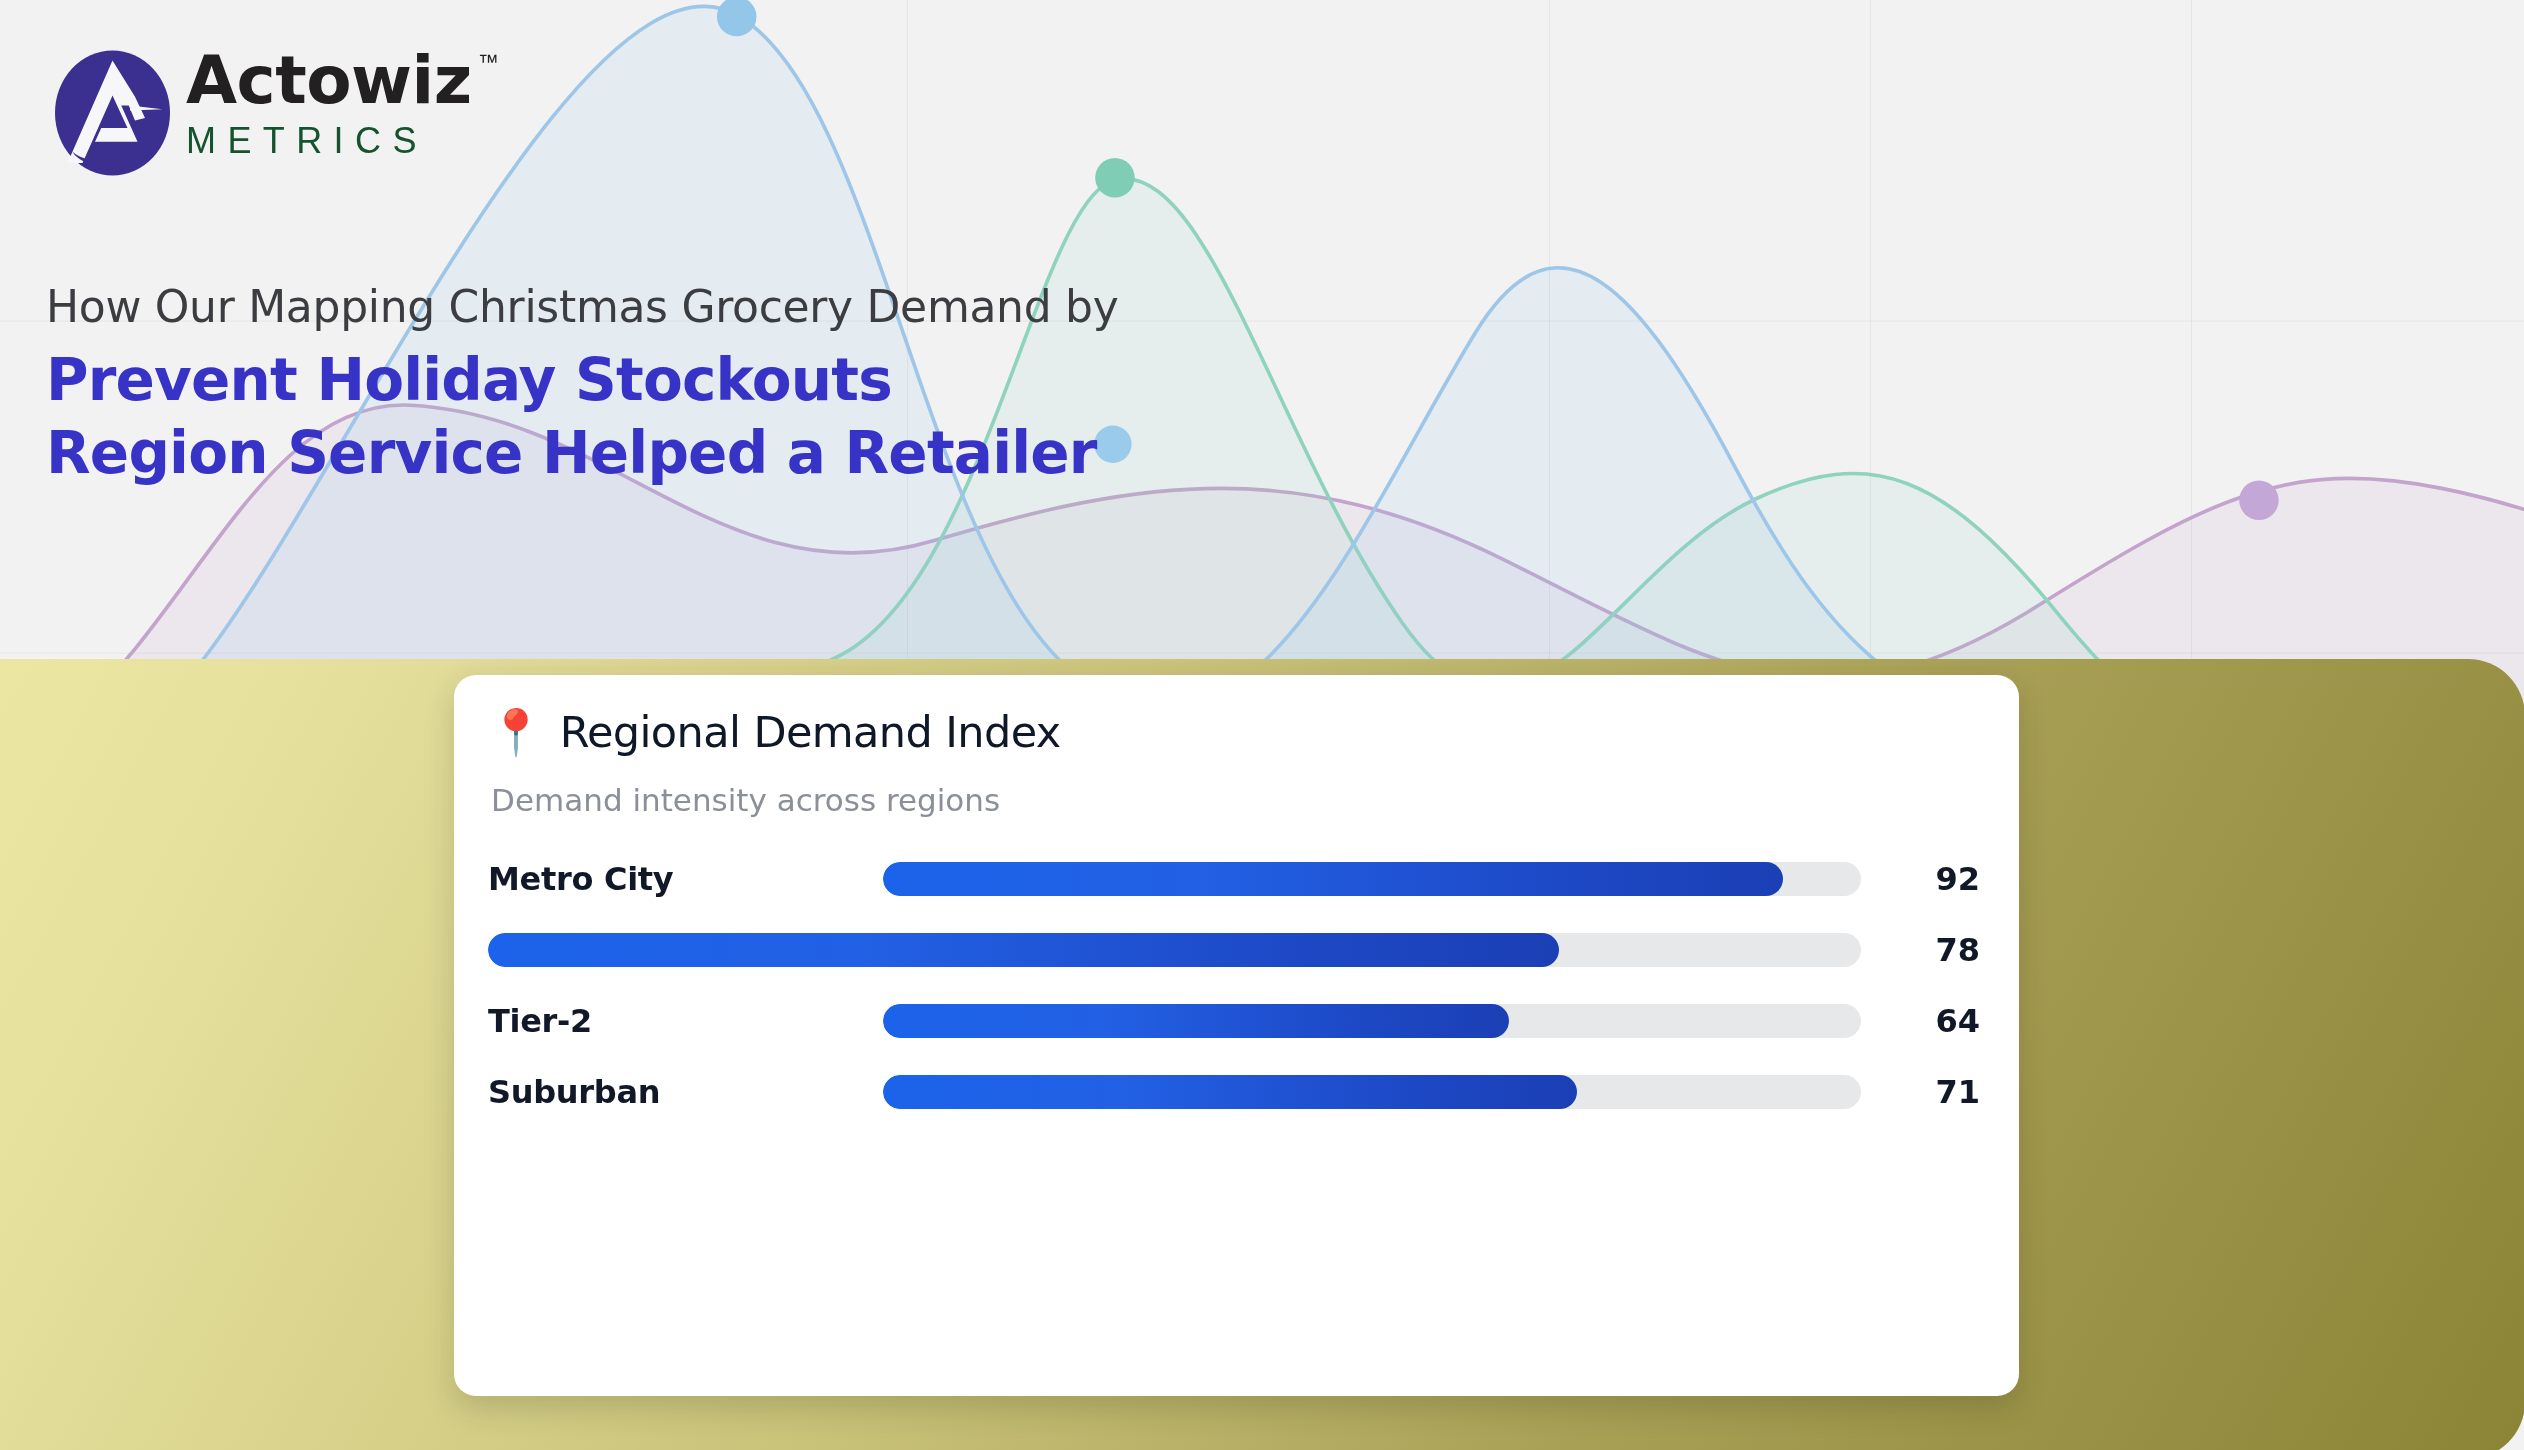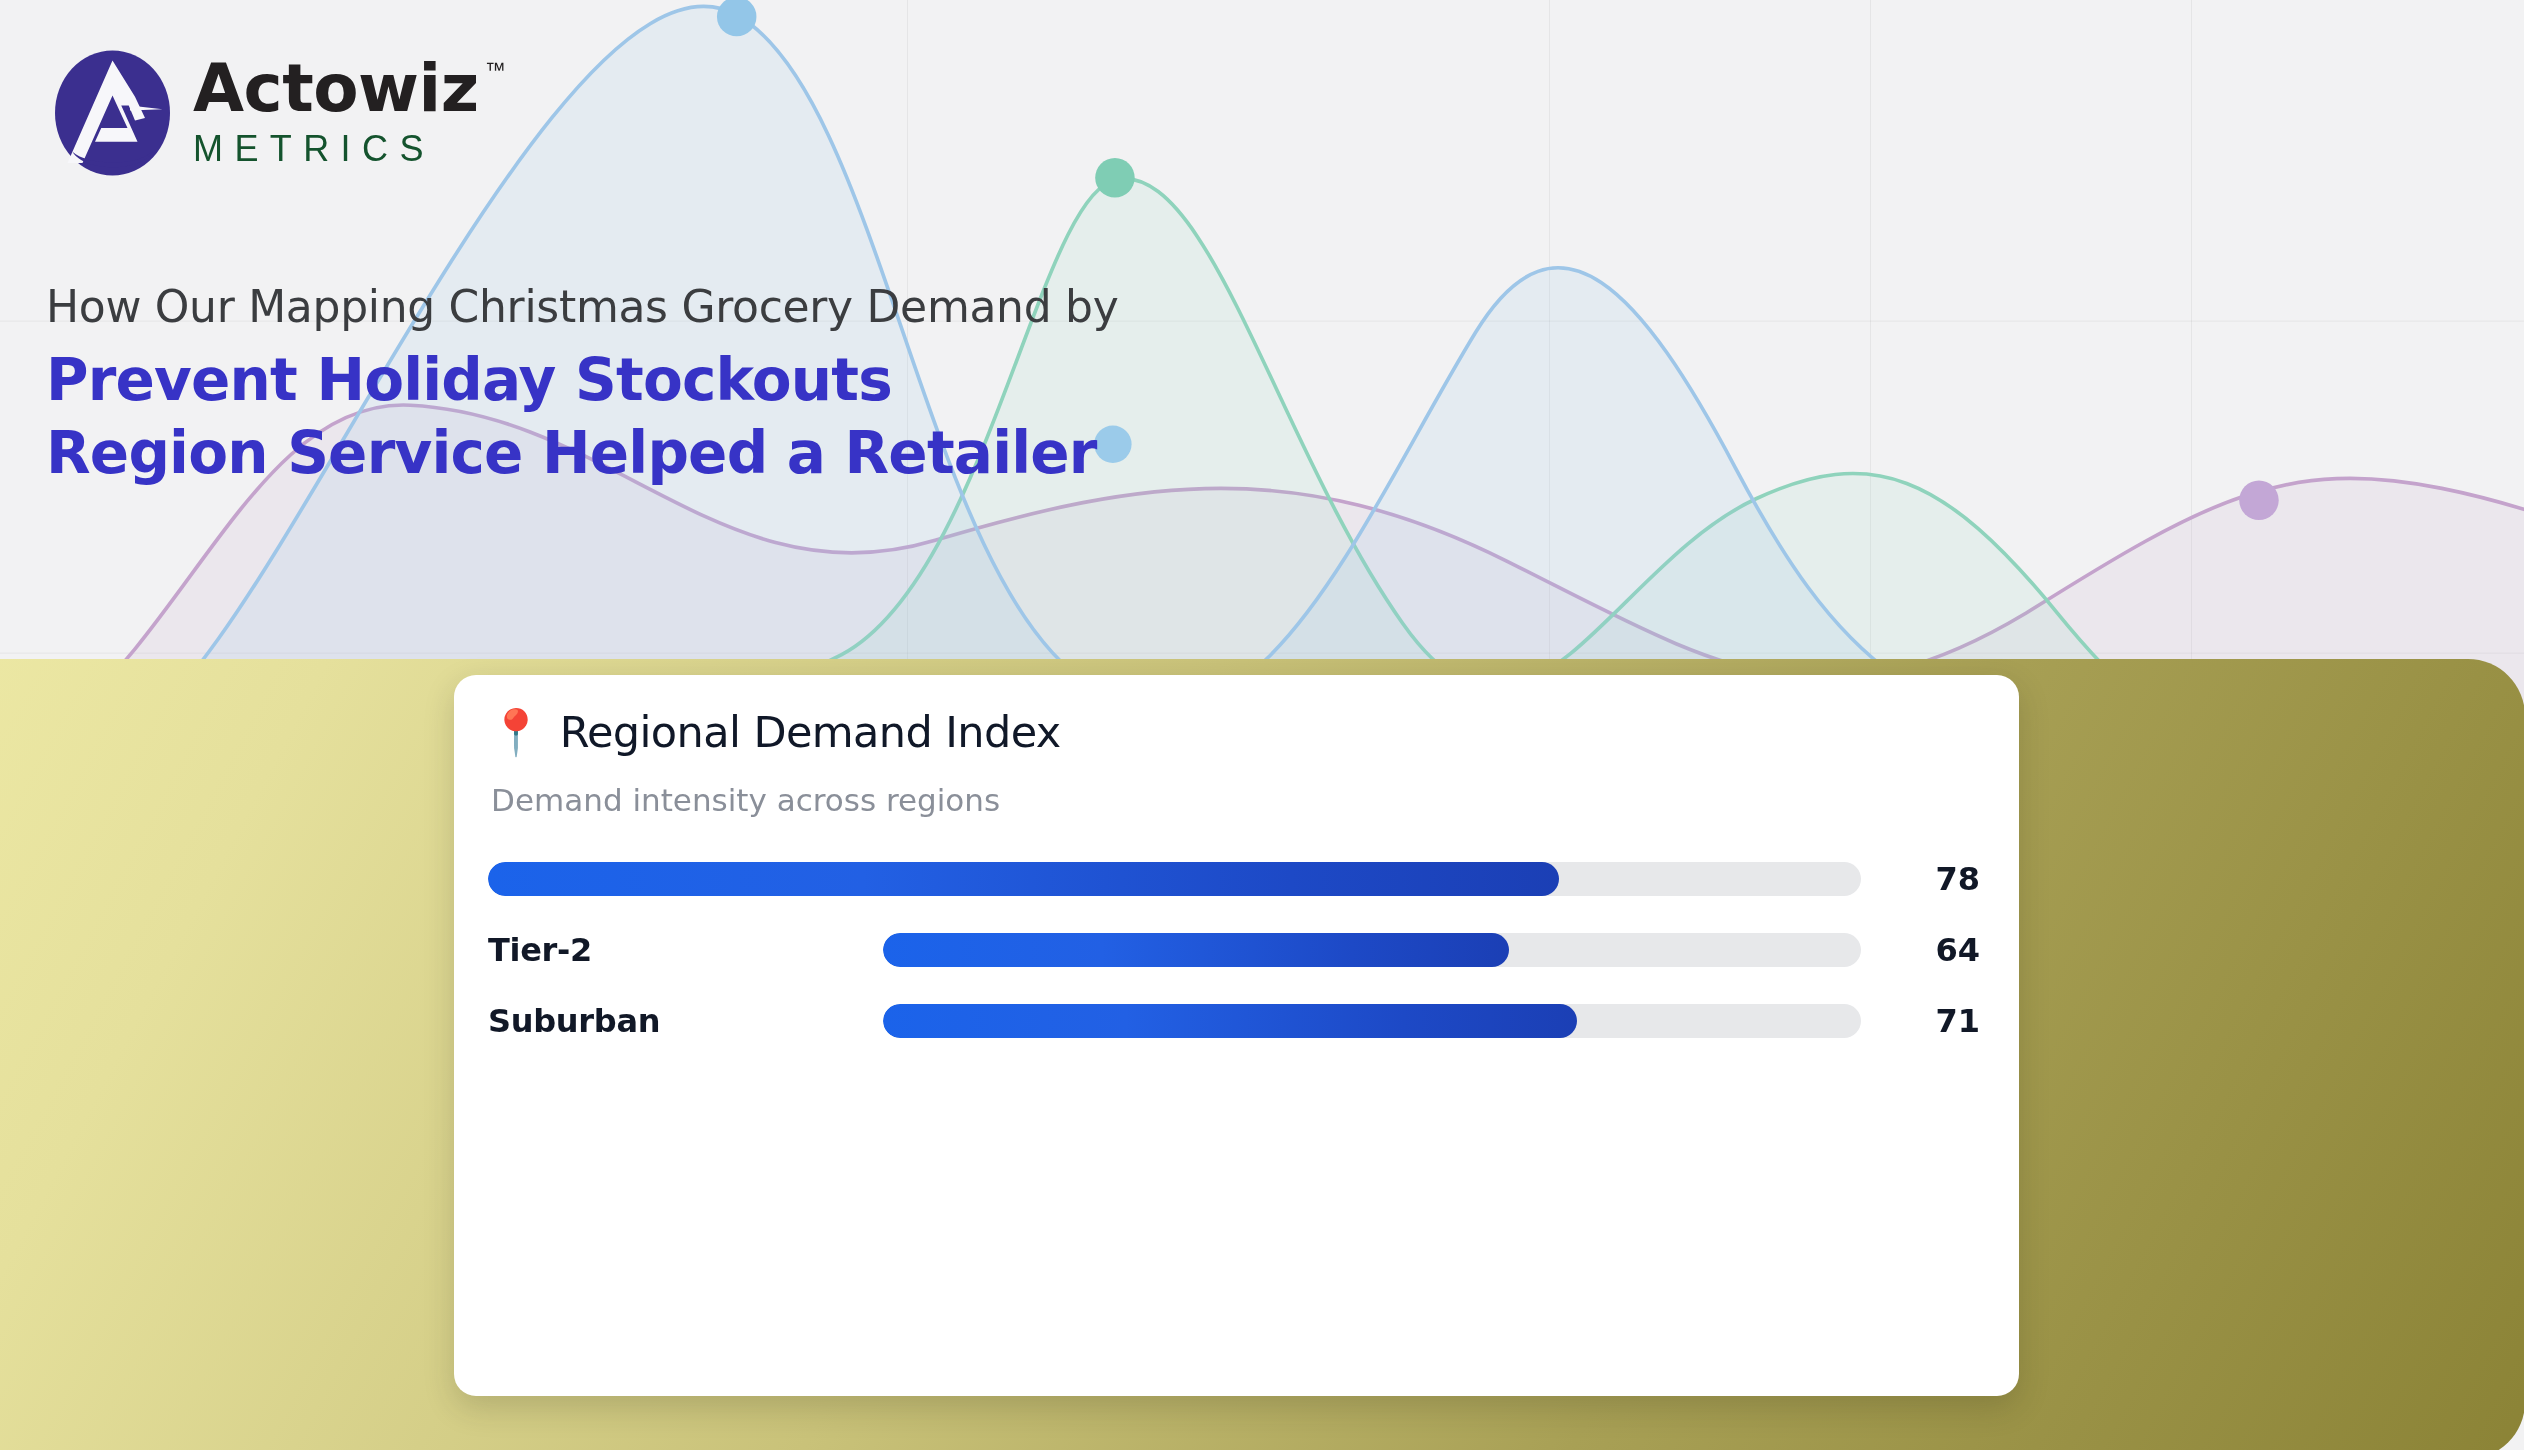--- a/index.html
+++ b/index.html
@@ -19,21 +19,21 @@
       linear-gradient(to right, rgba(0,0,0,0.055) 0.5px, transparent 0.5px),
       linear-gradient(to bottom, rgba(0,0,0,0.055) 0.5px, transparent 0.5px);
     background-size:321px 332px;
     background-position:-56px -11.4px;
   }
   #bg-curves { position:absolute; inset:0; }
 
   
   #logo-block {
     position:absolute; left:50px; top:48px;
-    display:flex; align-items:center; gap:18px;
+    display:flex; gap:11px;
   }
   #logo-mark { width:125px; height:130px; flex:0 0 auto; }
   #logo-words { display:flex; flex-direction:column; }
   #logo-word-main {
     font-size:66px; font-weight:bold; line-height:1.0;
     color:#232021; letter-spacing:-0.5px; position:relative;
     font-family:"DejaVu Sans", sans-serif;
   }
   #logo-tm {
     position:absolute; right:-27px; top:3.1px;
@@ -183,20 +183,27 @@
 
 <div id="demand-card">
   <div id="card-title-row">
     <span id="card-pin">📍</span>
     <span id="card-title">Regional Demand Index</span>
   </div>
   <div id="card-subtitle">Demand intensity across regions</div>
 
   <div id="bar-list">
       <div class="bar-row">
+        <div class="bar-label">Metro City</div>
+        <div class="bar-track">
+          <div class="bar-fill" style="width: 92%;"></div>
+        </div>
+        <div class="bar-value">92</div>
+      </div>
+      <div class="bar-row">
         <div class="bar-track">
           <div class="bar-fill" style="width: 78%;"></div>
         </div>
         <div class="bar-value">78</div>
       </div>
       <div class="bar-row">
         <div class="bar-label">Tier-2</div>
         <div class="bar-track">
           <div class="bar-fill" style="width: 64%;"></div>
         </div>

